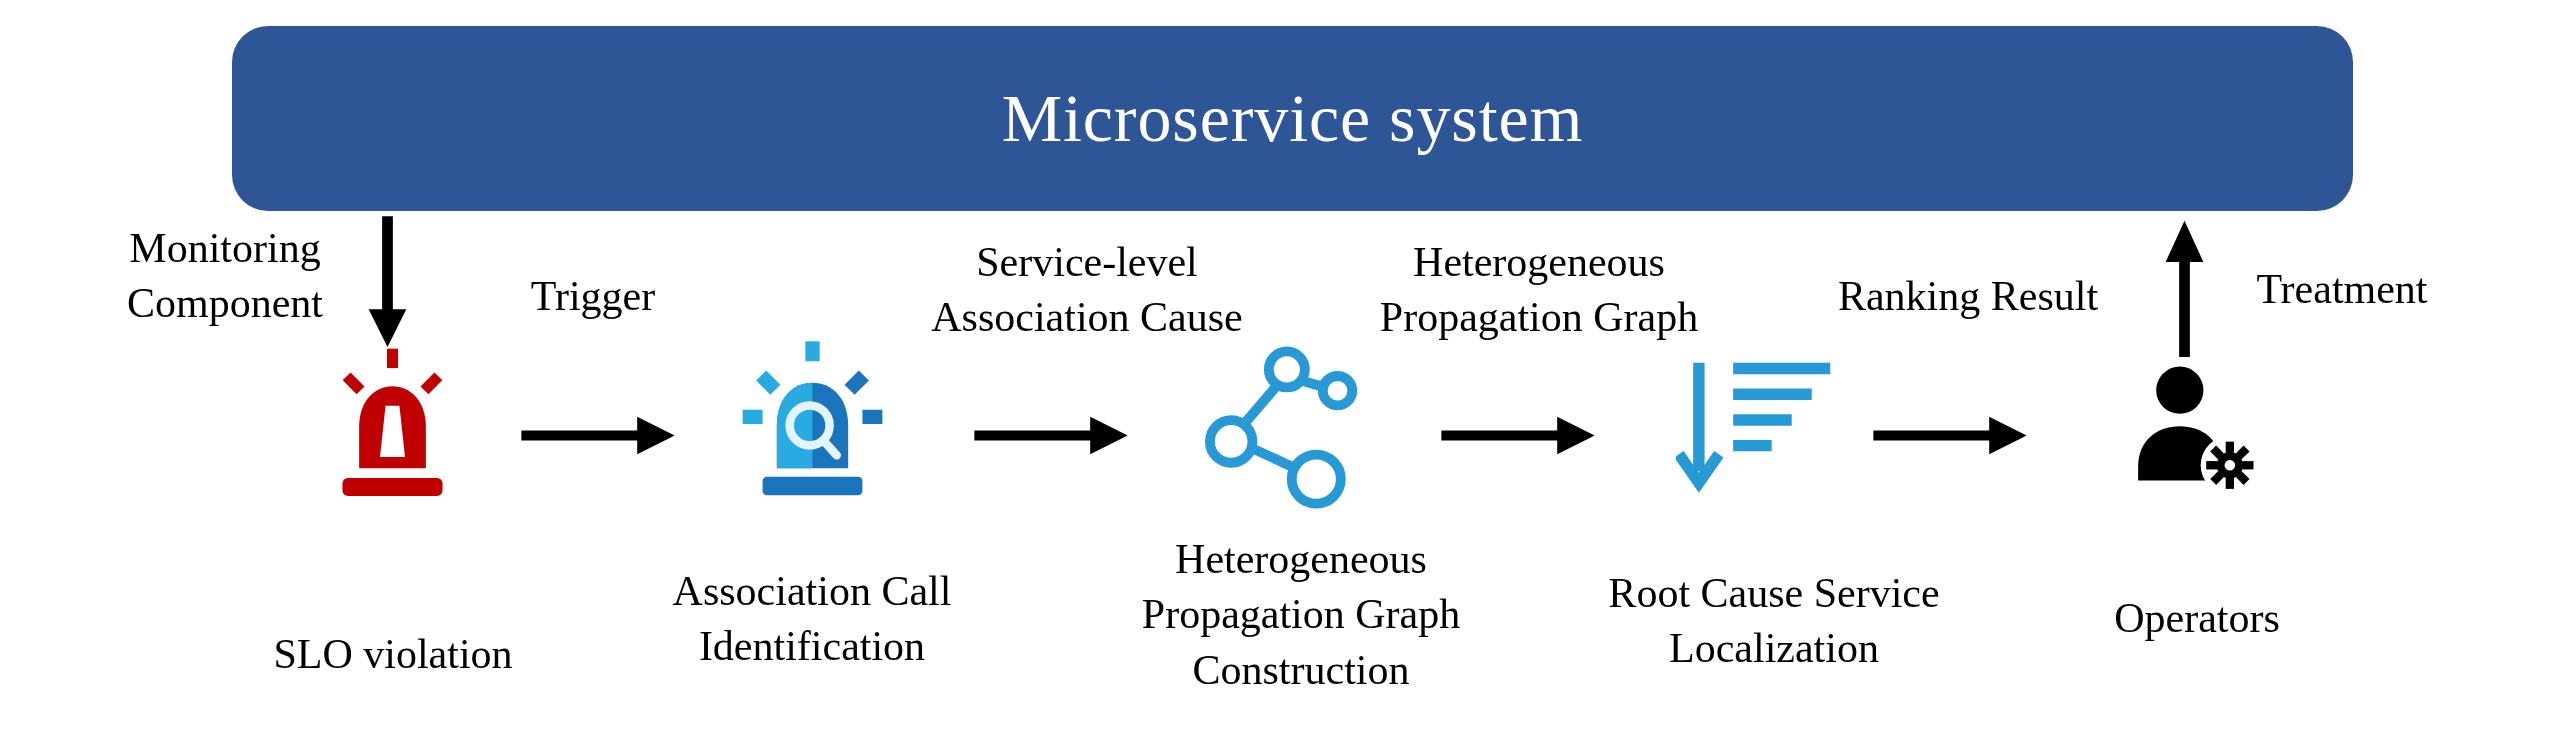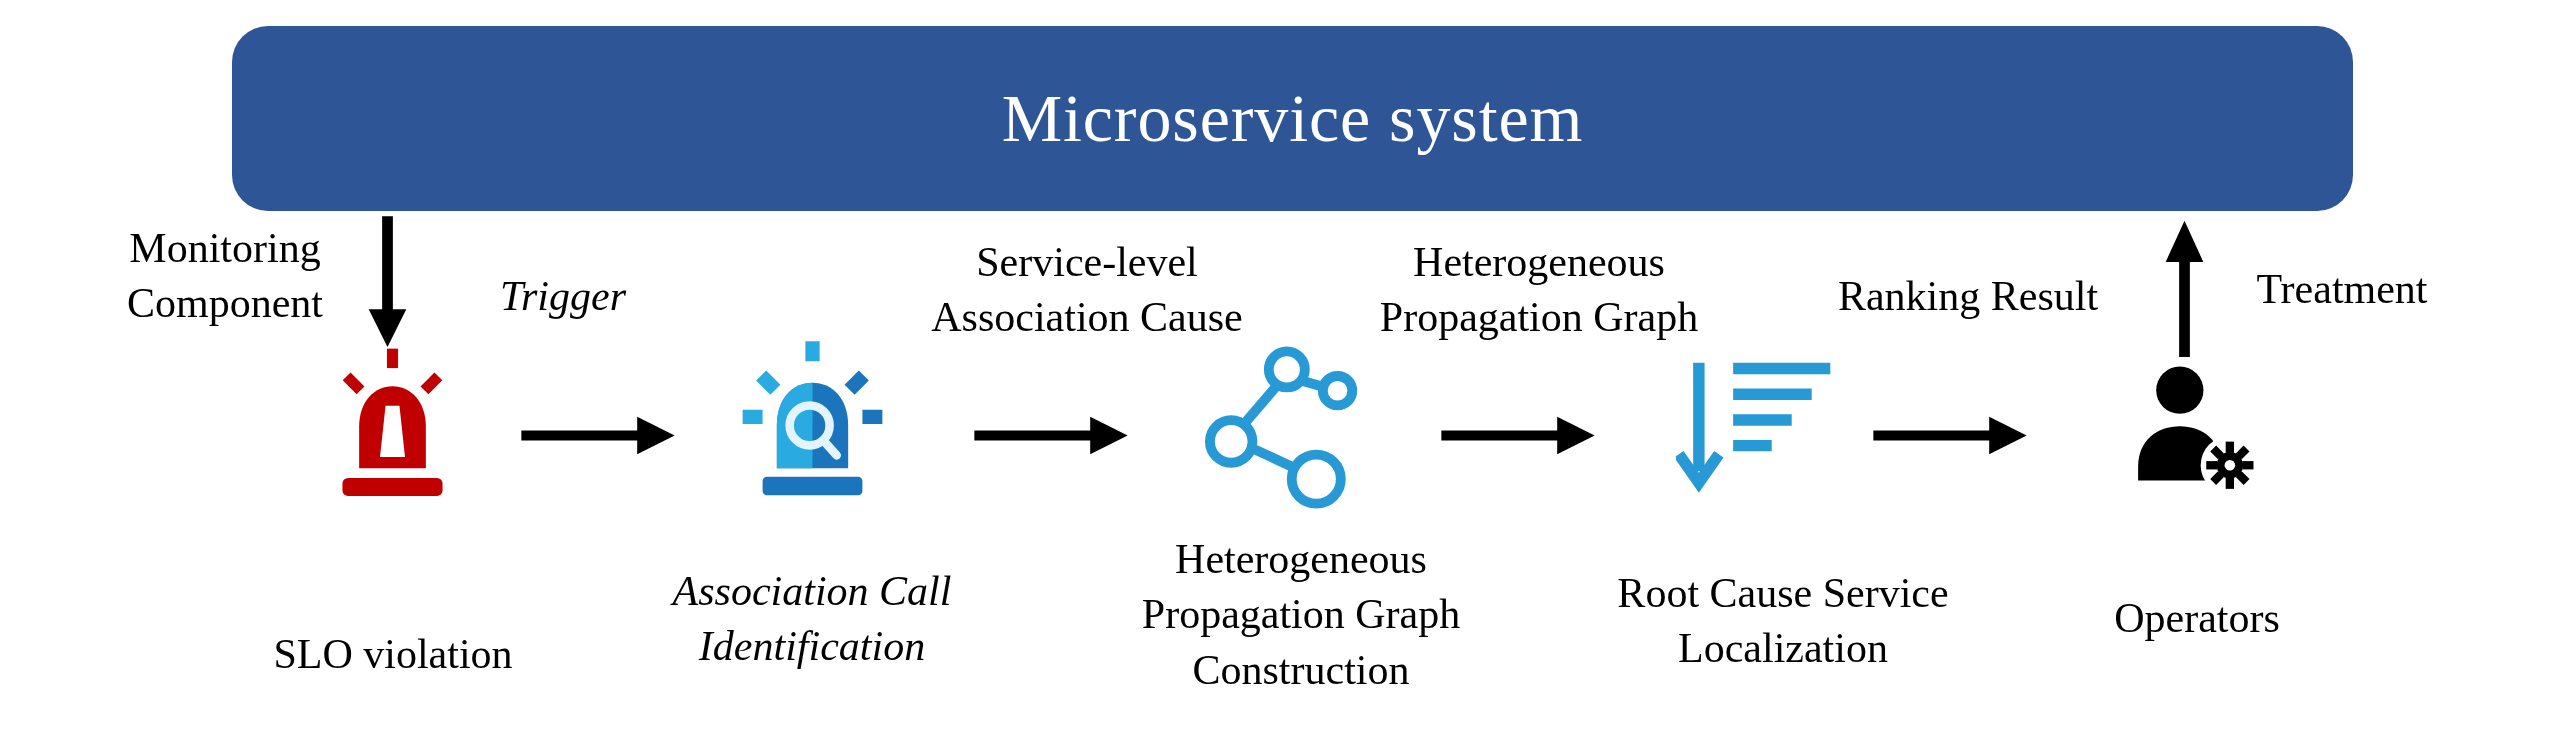--- a/index.html
+++ b/index.html
@@ -55,21 +55,21 @@
 <body>
 
 <div class="canvas">
 
   <div class="banner">
     <span class="banner-title">Microservice system</span>
   </div>
 
   <div class="lbl" style="left:225px; top:221px;">Monitoring
 Component</div>
-  <div class="lbl" style="left:563px; top:269px;font-style:italic;">Trigger</div>
+  <div class="lbl" style="left:593px; top:269px;">Trigger</div>
   <div class="lbl" style="left:1087px; top:235px;">Service-level
 Association Cause</div>
   <div class="lbl" style="left:1539px; top:235px;">Heterogeneous
 Propagation Graph</div>
   <div class="lbl" style="left:2342px; top:262px;">Treatment</div>
   <div class="lbl" style="left:1968px; top:269px;">Ranking Result</div>
 
   <svg class="arrow icon" style="left:366px; top:216px;" width="43" height="133" viewBox="0 0 48 148">
     <line x1="24" y1="0" x2="24" y2="108" stroke-width="12"></line>
     <polygon points="3,104 45,104 24,146"></polygon>
@@ -119,21 +119,21 @@
       <line class="stroke-blue-light" x1="55" y1="3" x2="55" y2="17"></line>
       <line class="stroke-blue-dark" x1="91" y1="27" x2="81" y2="37"></line>
       <line class="stroke-blue-dark" x1="104" y1="56" x2="90" y2="56"></line>
     </g>
     <path class="fill-blue-dark" d="M30 92 V62 C30 43 41 32 55 32 C69 32 80 43 80 62 V92 Z"></path>
     <path class="fill-blue-light" d="M30 92 V62 C30 43 41 32 55 32 V92 Z"></path>
     <circle class="stroke-glass" cx="53" cy="62" r="14" fill="none" stroke-width="6"></circle>
     <line class="stroke-glass" x1="63" y1="73" x2="72" y2="83" stroke-width="6" stroke-linecap="round"></line>
     <rect class="fill-blue-dark" x="20" y="98" width="70" height="13" rx="3"></rect>
   </svg>
-  <div class="lbl" style="left:812px; top:564px;font-style:italic;">Association Call
+  <div class="lbl" style="left:812px; top:564px;">Association Call
 Identification</div>
 
   <svg class="icon" style="left:1187px; top:340px;" width="180" height="180" viewBox="0 0 110 110">
     <g class="stroke-blue" stroke-width="6" fill="none">
       <line x1="30" y1="57" x2="60" y2="22"></line>
       <line x1="60" y1="22" x2="88" y2="30"></line>
       <line x1="33" y1="63" x2="74" y2="82"></line>
     </g>
     <circle class="node" stroke-width="6" cx="27" cy="62" r="13"></circle>
     <circle class="node" stroke-width="6" cx="61" cy="18" r="11"></circle>
@@ -147,21 +147,21 @@
   <svg class="icon" style="left:1676px; top:357px;" width="160" height="143" viewBox="0 0 112 100">
     <g class="stroke-blue" stroke-width="8" fill="none">
       <line x1="16" y1="4" x2="16" y2="80"></line>
       <polyline points="2,68 16,88 30,68"></polyline>
       <line x1="40" y1="8" x2="108" y2="8"></line>
       <line x1="40" y1="26" x2="95" y2="26"></line>
       <line x1="40" y1="44" x2="81" y2="44"></line>
       <line x1="40" y1="62" x2="67" y2="62"></line>
     </g>
   </svg>
-  <div class="lbl" style="left:1774px; top:566px;margin-left:9px;">Root Cause Service
+  <div class="lbl" style="left:1774px; top:566px;">Root Cause Service
 Localization</div>
 
   <svg class="icon" style="left:2127px; top:361px;" width="139" height="139" viewBox="0 0 100 100">
     <circle class="fill-black" cx="38" cy="21" r="17"></circle>
     <path class="fill-black" d="M8 86 V76 C8 57 22 47 38 47 C54 47 68 57 68 76 V86 Z"></path>
     <circle class="fill-white" cx="74" cy="75" r="21"></circle>
     <g class="stroke-gear" stroke="#000000" stroke-width="6" stroke-linecap="butt">
       <line x1="83" y1="75" x2="91" y2="75"></line>
       <line x1="80.4" y1="81.4" x2="86" y2="87"></line>
       <line x1="74" y1="84" x2="74" y2="92"></line>

